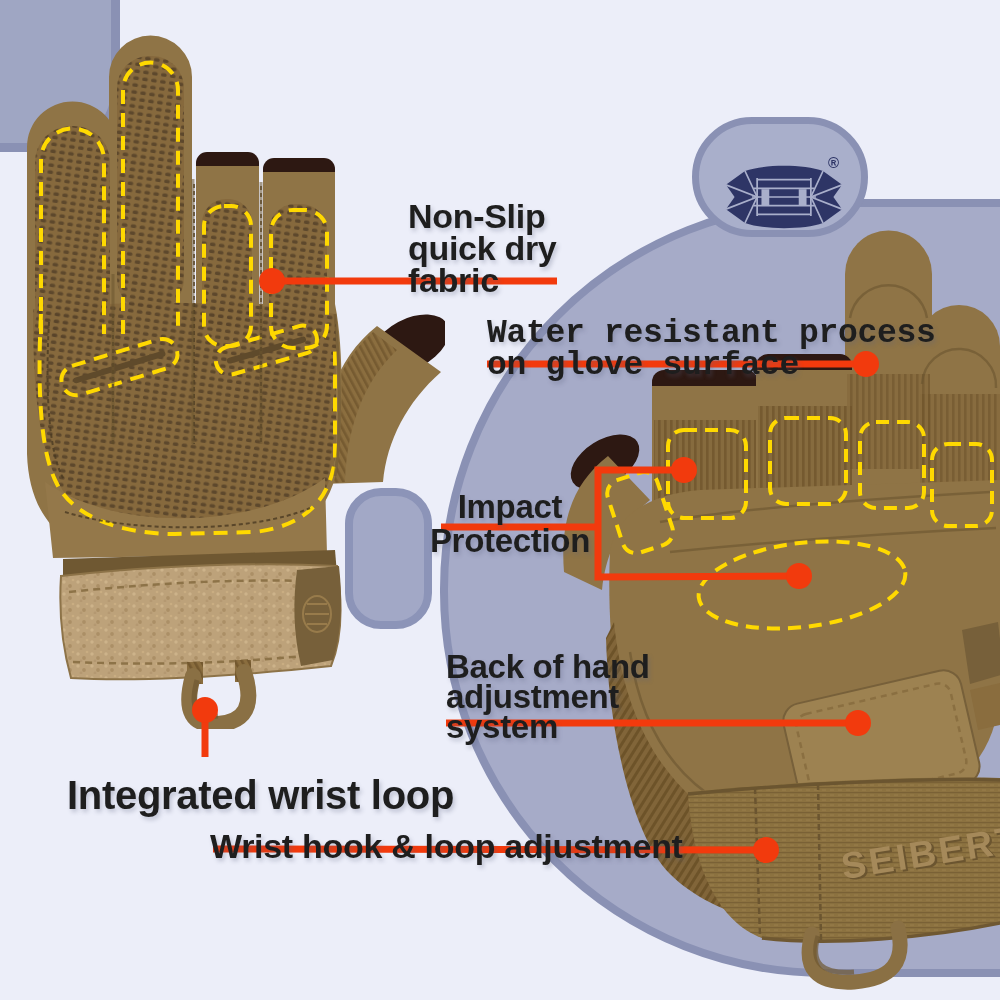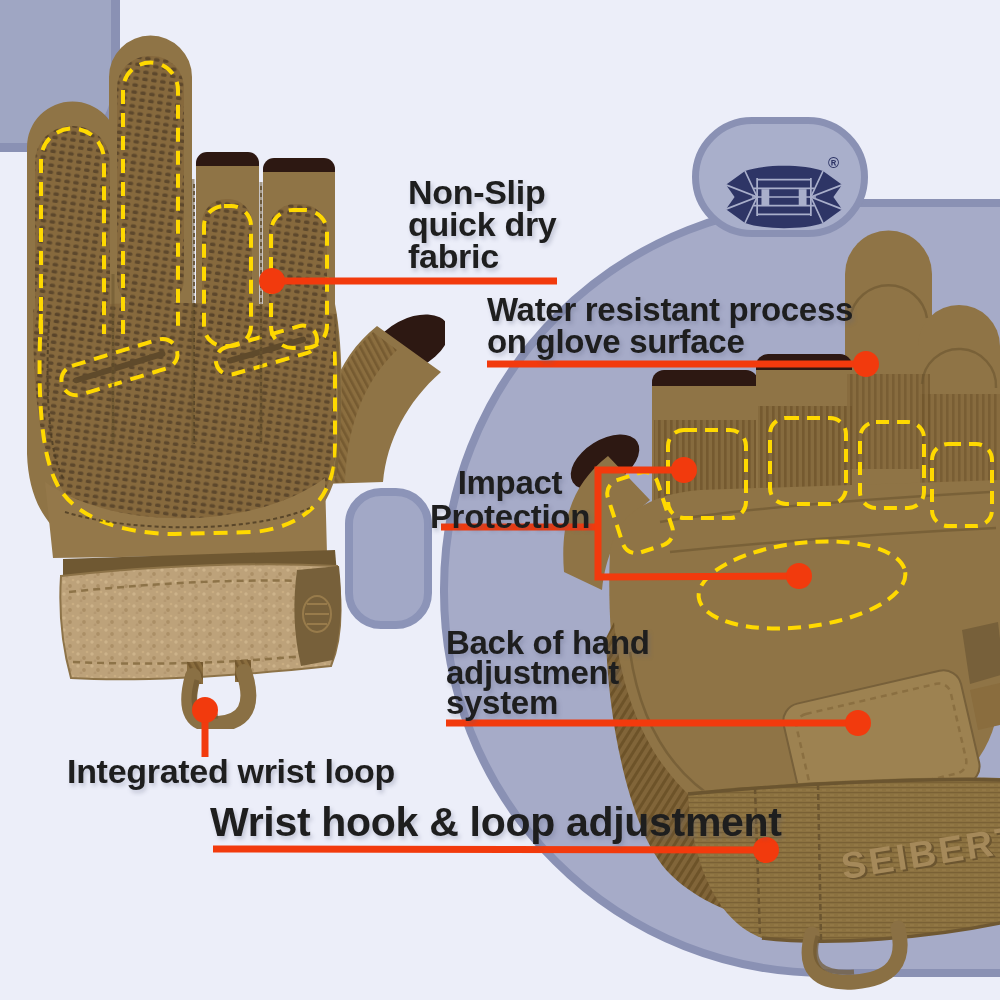--- a/index.html
+++ b/index.html
@@ -12,27 +12,27 @@
     background:#a2a8c6;border:8px solid #8c94b8;z-index:1;}
   #shape-blob{left:440px;top:199px;width:740px;height:778px;
     border-radius:390px 0 0 385px;background:#a6abc8;border:8px solid #8a91b4;z-index:1;}
   #logo-pill{position:absolute;left:692px;top:117px;width:176px;height:120px;border-radius:60px;
     background:#a9afcb;border:7px solid #8a91b4;z-index:4;box-sizing:border-box;}
   #logo-pill svg{position:absolute;left:20px;top:36px;}
   #registered-mark{position:absolute;right:22px;top:30px;font-size:15px;font-weight:700;color:#2e3566;}
   .glove{position:absolute;z-index:3;}
   #callout-lines{position:absolute;left:0;top:0;z-index:5;pointer-events:none;}
   .label{position:absolute;z-index:6;font-weight:700;color:#1e1e1e;font-size:33px;line-height:32px;
-    letter-spacing:-0.3px;white-space:pre-line;text-shadow:2px 3px 4px rgba(90,95,125,.30);}
+    letter-spacing:-0.3px;white-space:pre-line;text-shadow:2px 3px 4px rgba(90,95,125,.30);margin-top:24px;}
   #label-nonslip{left:408px;top:176px;font-size:34px;}
-  #label-water{left:487px;top:294px;}
+  #label-water{left:487px;top:294px;font-family:Liberation Mono, monospace;}
   #label-impact{left:420px;top:466px;width:180px;text-align:center;line-height:34px;}
   #label-backhand{left:446px;top:628px;line-height:30px;}
-  #label-wristloop{left:67px;top:755px;font-size:34px;}
-  #label-wristhook{left:210px;top:806px;font-size:41px;}
+  #label-wristloop{left:67px;top:755px;font-size:40px;}
+  #label-wristhook{left:210px;top:806px;font-size:34px;}
 </style>
 </head>
 <body>
 
 <div id="canvas">
 
   <div class="shape" id="shape-topleft"></div>
   <div class="shape" id="shape-blob"></div>
   <div class="shape" id="shape-midleft"></div>
 

